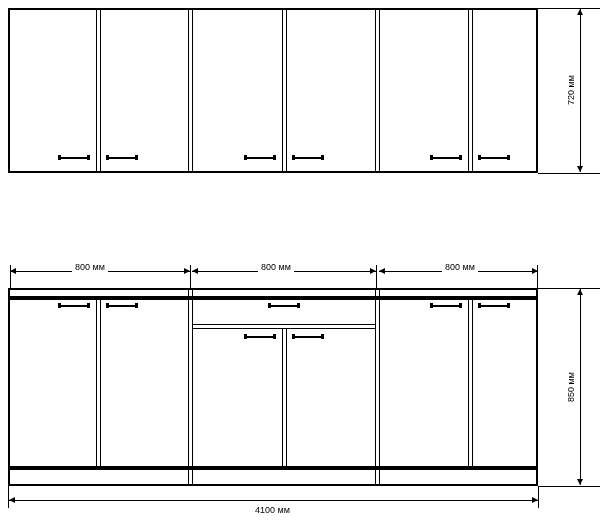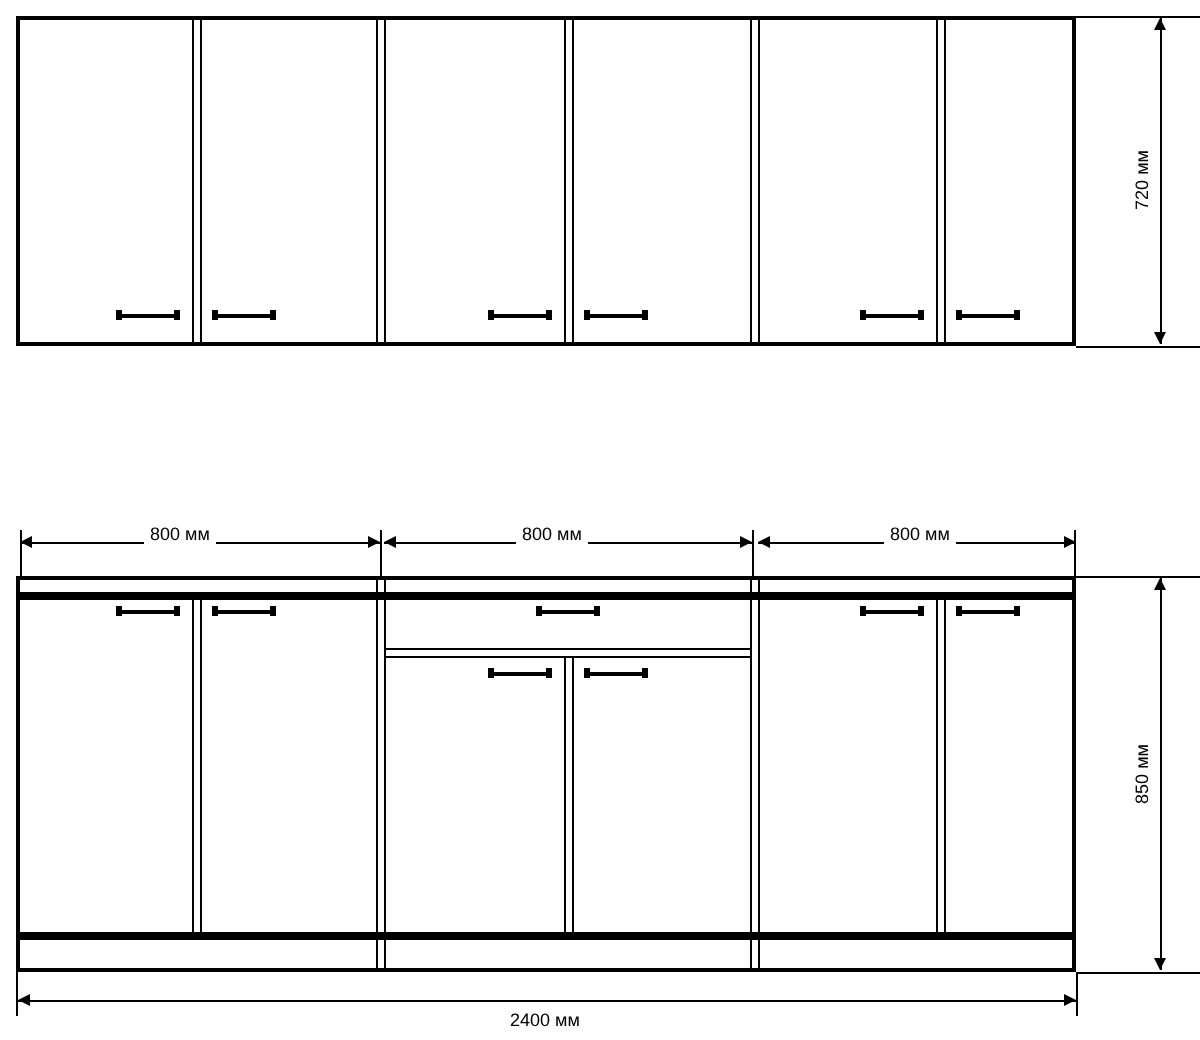--- a/index.html
+++ b/index.html
@@ -166,15 +166,15 @@
   <div class="ln vln" style="left:580px;top:289px;height:196px;"></div>
   <div class="arw u" style="left:577px;top:289px;"></div>
   <div class="arw d" style="left:577px;top:479px;"></div>
   <div class="dim vert" style="left:553px;top:382px;transform:rotate(-90deg);">850 мм</div>
 
   <div class="ln vln" style="left:8px;top:486px;height:22px;"></div>
   <div class="ln vln" style="left:538px;top:486px;height:22px;"></div>
   <div class="ln hln" style="left:9px;top:500px;width:529px;"></div>
   <div class="arw l" style="left:9px;top:497px;"></div>
   <div class="arw r" style="left:532px;top:497px;"></div>
-  <div class="dim" style="left:252px;top:505px;">2400 мм</div>
+  <div class="dim" style="left:252px;top:505px;">4100 мм</div>
 
 </div>
 
 </body></html>

